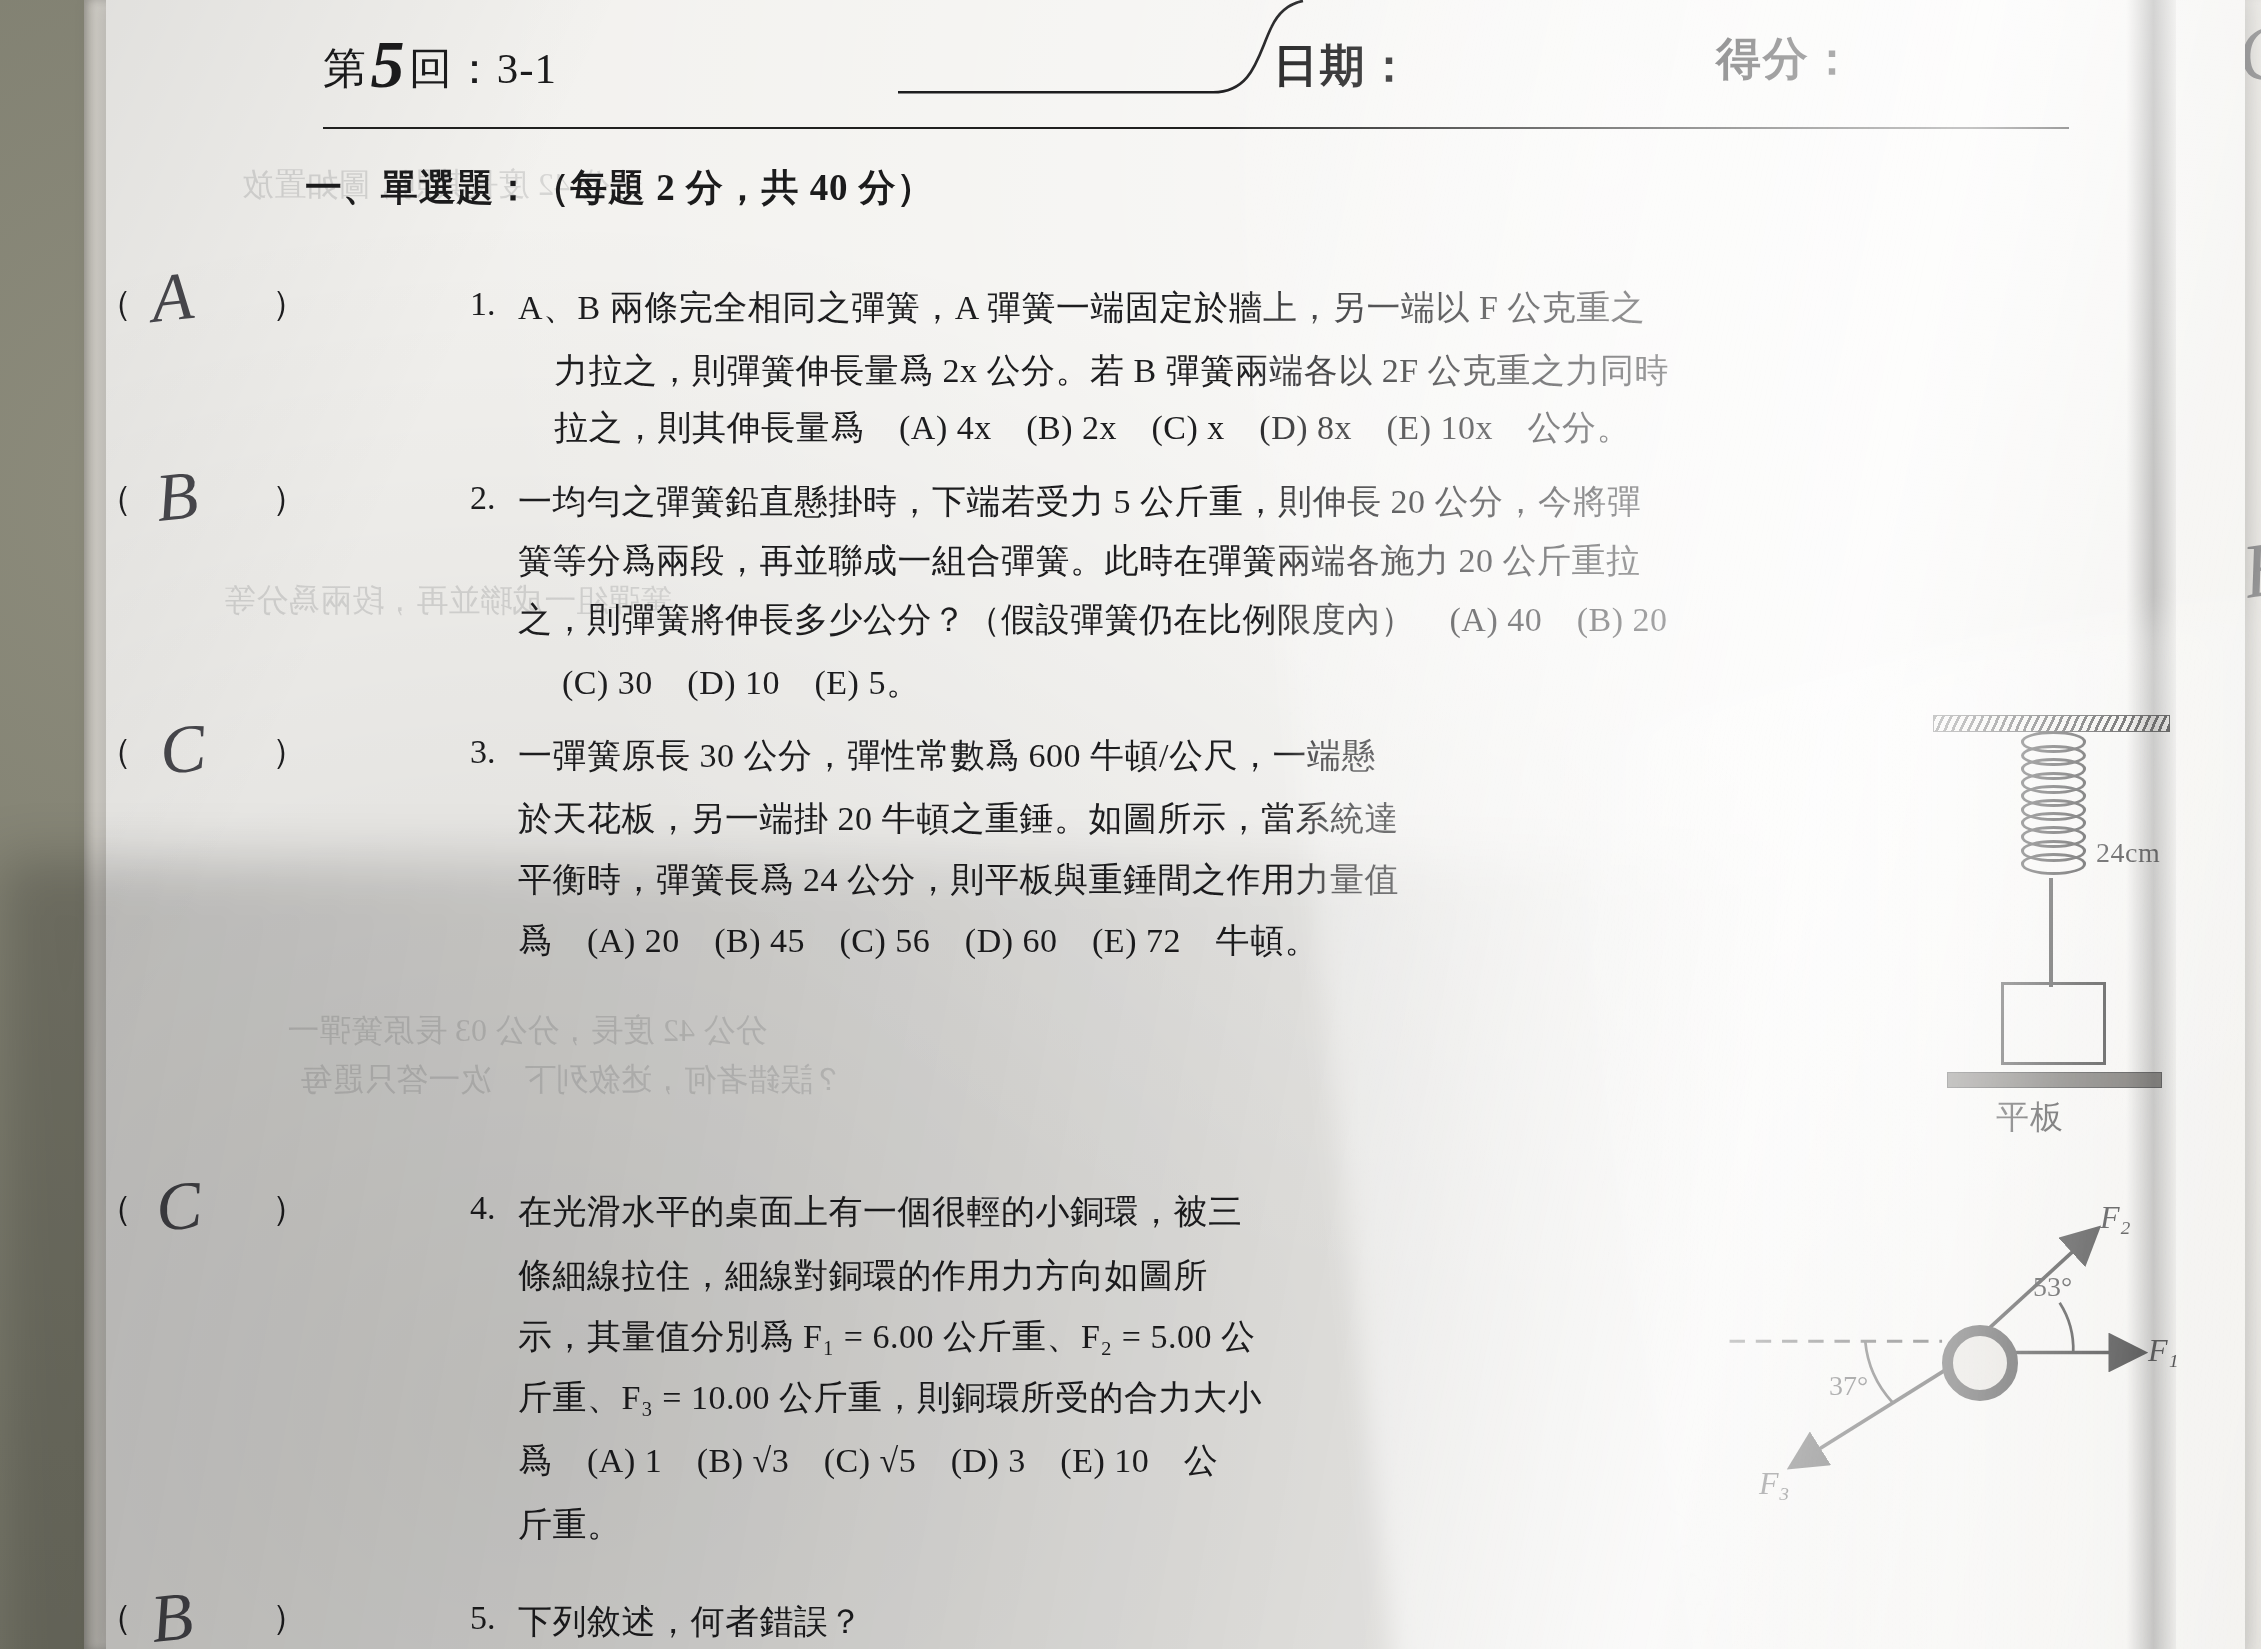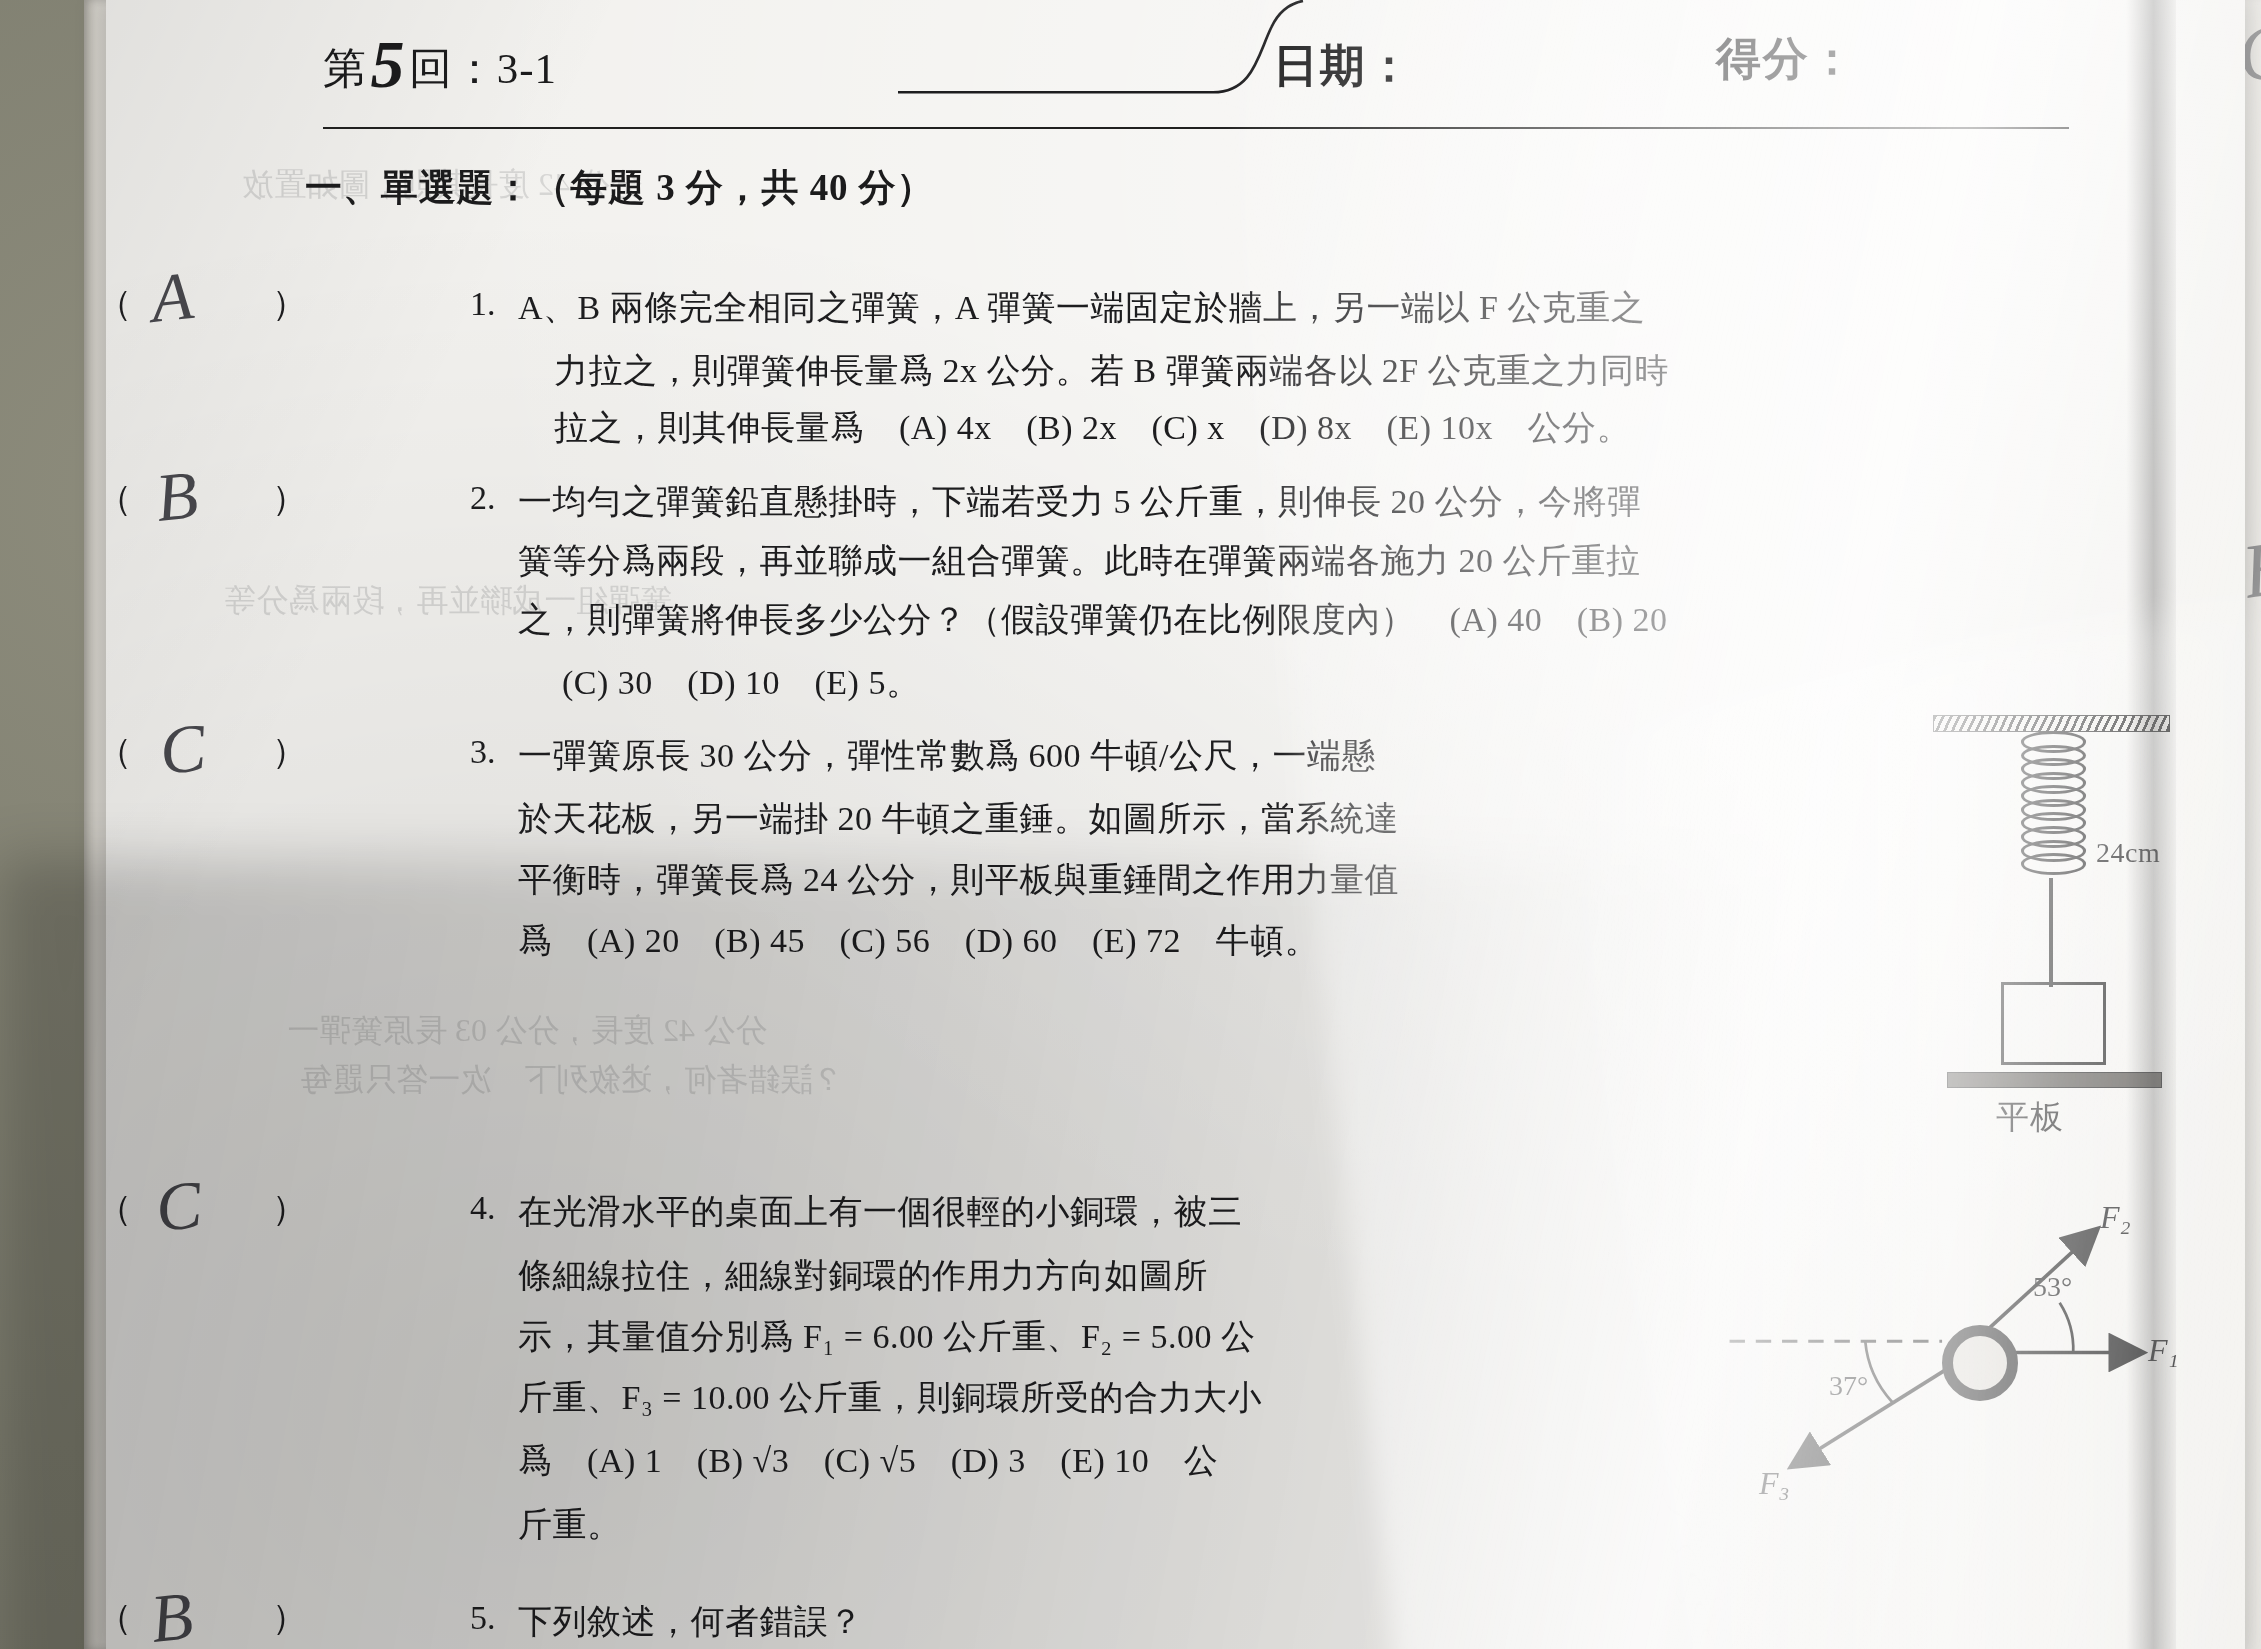--- a/index.html
+++ b/index.html
@@ -347,21 +347,21 @@
         </div>
         <div class="hdr-date">日期：</div>
         <div class="hdr-score">得分：</div>
       </div>
 
       <svg class="hdr-curve" viewBox="0 0 1000 220">
         <path d="M0,205 L700,205 C790,205 800,120 830,60 C845,28 870,8 900,2" fill="none" stroke="#1d1d1f" stroke-width="6"></path>
       </svg>
       <div class="hdr-rule"></div>
 
-      <div class="section-title">一、單選題：（每題 3 分，共 40 分）</div>
+      <div class="section-title">一、單選題：（每題 2 分，共 40 分）</div>
 
       <div class="q">
         <div class="paren" style="left:-9px; top:289px;">（　　　　）</div>
         <div class="ans-hand" style="left:45px; top:267px;">A</div>
         <div class="qnum" style="left:364px; top:294px;">1.</div>
         <div class="qline" style="left:412px; top:294px;">A、B 兩條完全相同之彈簧，A 彈簧一端固定於牆上，另一端以 F 公克重之</div>
         <div class="qline" style="left:448px; top:357px;">力拉之，則彈簧伸長量爲 2x 公分。若 B 彈簧兩端各以 2F 公克重之力同時</div>
         <div class="qline" style="left:448px; top:414px;">拉之，則其伸長量爲　(A) 4x　(B) 2x　(C) x　(D) 8x　(E) 10x　公分。</div>
       </div>
 

